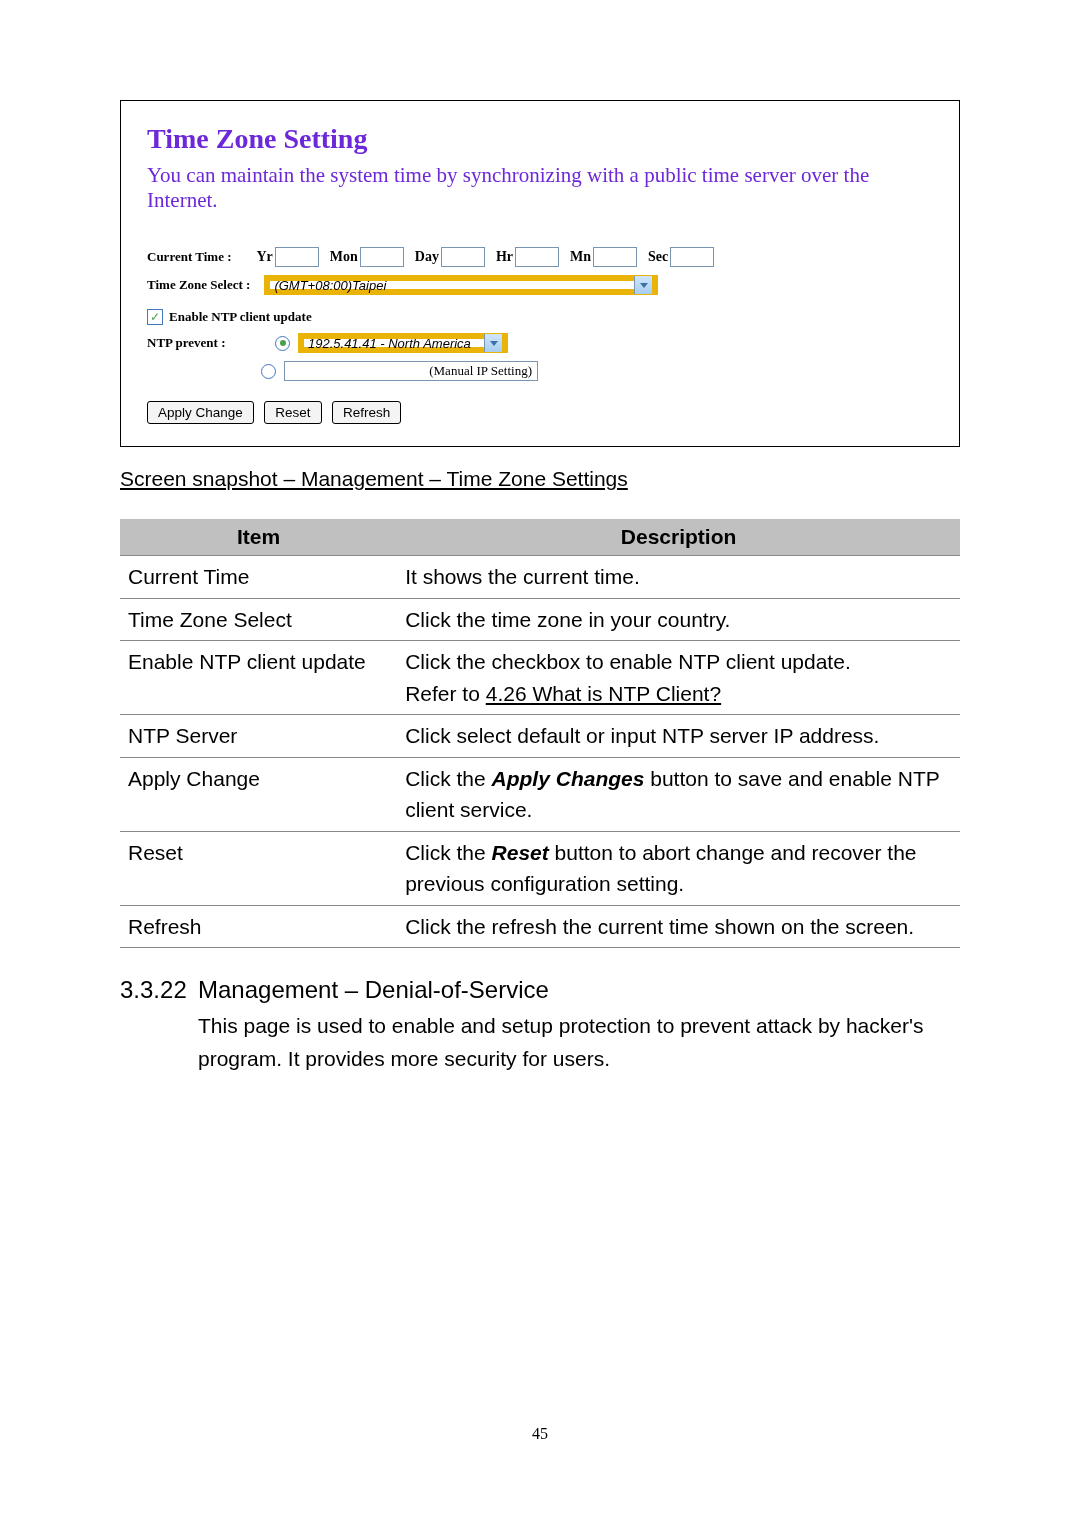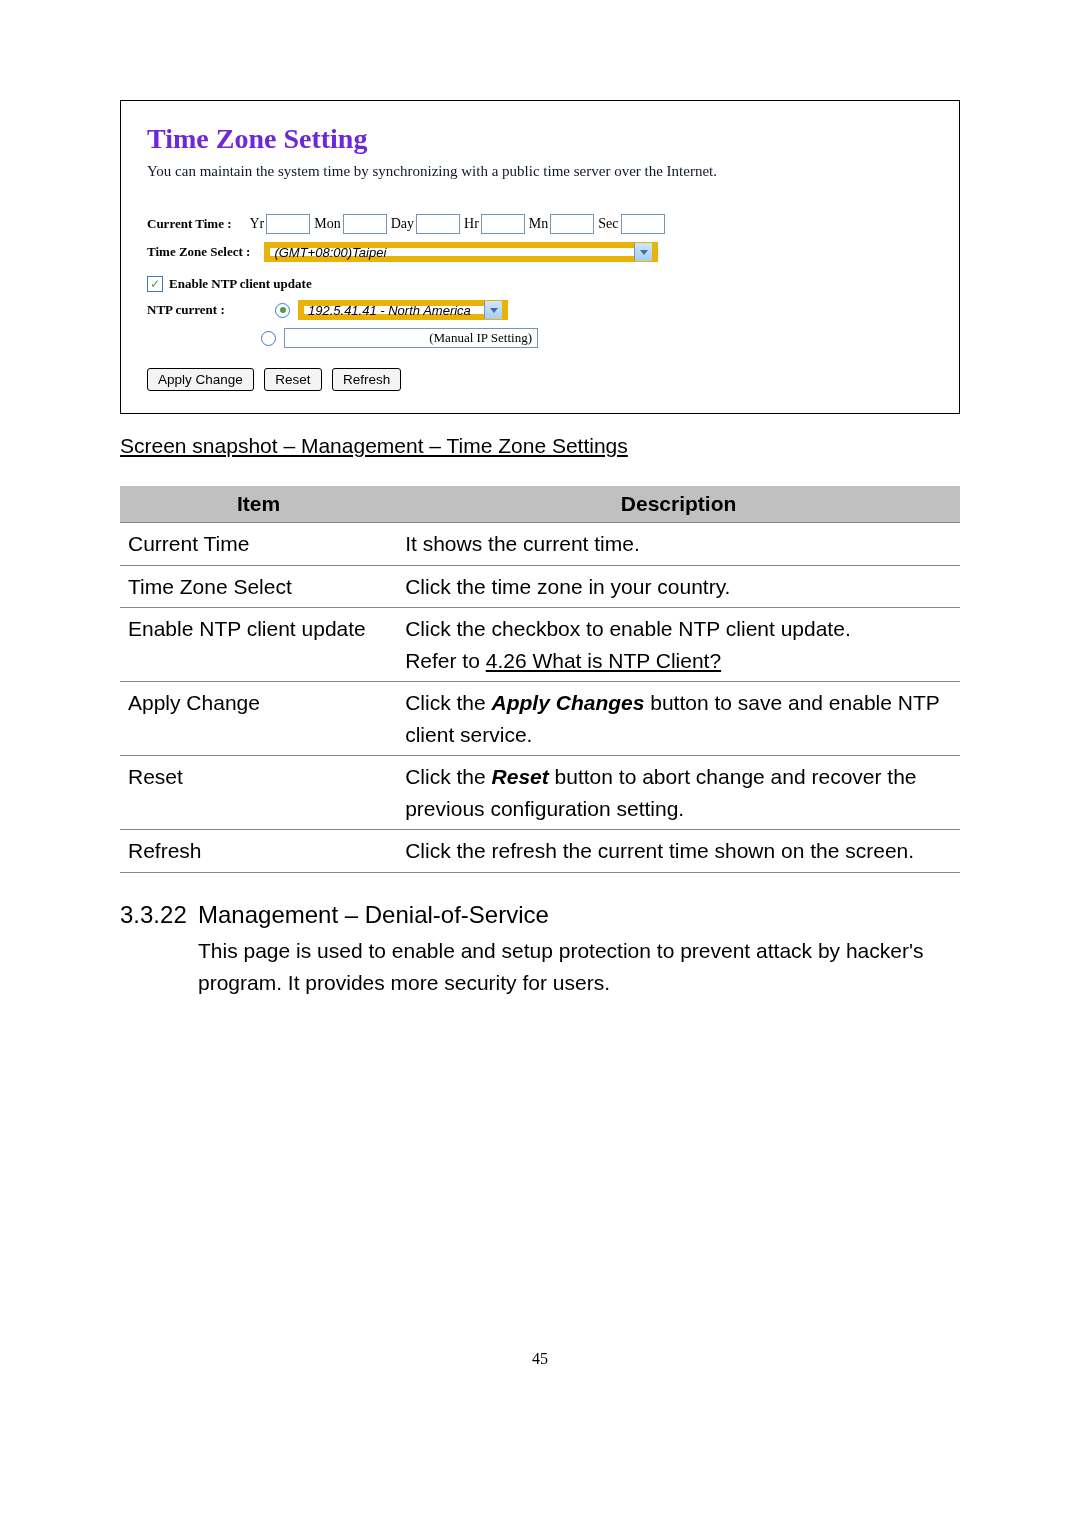--- a/index.html
+++ b/index.html
@@ -23,37 +23,37 @@
   }
   .panel-title {
     color: #6d28d9;
     font-family: "Times New Roman", serif;
     font-weight: bold;
     font-size: 28px;
     margin: 0 0 8px 0;
   }
   .panel-subtitle {
     font-family: "Times New Roman", serif;
-    font-size: 15px;
-    color: #0f172a;
+    font-size: 21px;
+    color: #6d28d9;
     margin: 0 0 34px 0;
   }
   .form-row { margin-bottom: 8px; display: flex; align-items: center; }
   .label-bold {
     font-family: "Times New Roman", serif;
     font-weight: bold;
     font-size: 13px;
     margin-right: 14px;
     white-space: nowrap;
   }
   .tiny-label {
     font-family: "Times New Roman", serif;
-    font-weight: normal;
+    font-weight: bold;
     font-size: 14px;
-    margin: 0 2px 0 4px;
+    margin: 0 2px 0 11px;
   }
   .mini-input {
     border: 1px solid #7a95b1;
     height: 20px;
     box-sizing: border-box;
     font-size: 13px;
     text-align: left;
     padding: 0 21px;
     background: #fff;
   }
@@ -226,21 +226,21 @@
     </div>
 
     <div class="checkbox-row">
       <span class="cb">
           <span class="tick">✓</span>
         </span>
       <span class="label-bold" style="margin-right:0">Enable NTP client update</span>
     </div>
 
     <div class="form-row">
-      <span class="label-bold label-spacer-ntp">NTP current :</span>
+      <span class="label-bold label-spacer-ntp">NTP prevent :</span>
       <span class="radio" style="margin-left:0">
           <span class="dot"></span>
         </span>
       <span class="select-like ntp">
         <span>192.5.41.41 - North America</span>
         <span class="select-arrow-box">
             <span class="select-arrow"></span>
           </span>
       </span>
     </div>
@@ -275,20 +275,24 @@
       <td>Click the time zone in your country.</td>
     </tr>
     <tr>
       <td>Enable NTP client update</td>
       <td>
         <span>Click the checkbox to enable NTP client update.</span><br>
         <span>Refer to </span><span class="u">4.26 What is NTP Client?</span>
       </td>
     </tr>
     <tr>
+      <td>NTP Server</td>
+      <td>Click select default or input NTP server IP address.</td>
+    </tr>
+    <tr>
       <td>Apply Change</td>
       <td>
         <span>Click the </span><span class="bi">Apply Changes</span><span> button to save and enable NTP client service.</span>
       </td>
     </tr>
     <tr>
       <td>Reset</td>
       <td>
         <span>Click the </span><span class="bi">Reset</span><span> button to abort change and recover the previous configuration setting.</span>
       </td>

